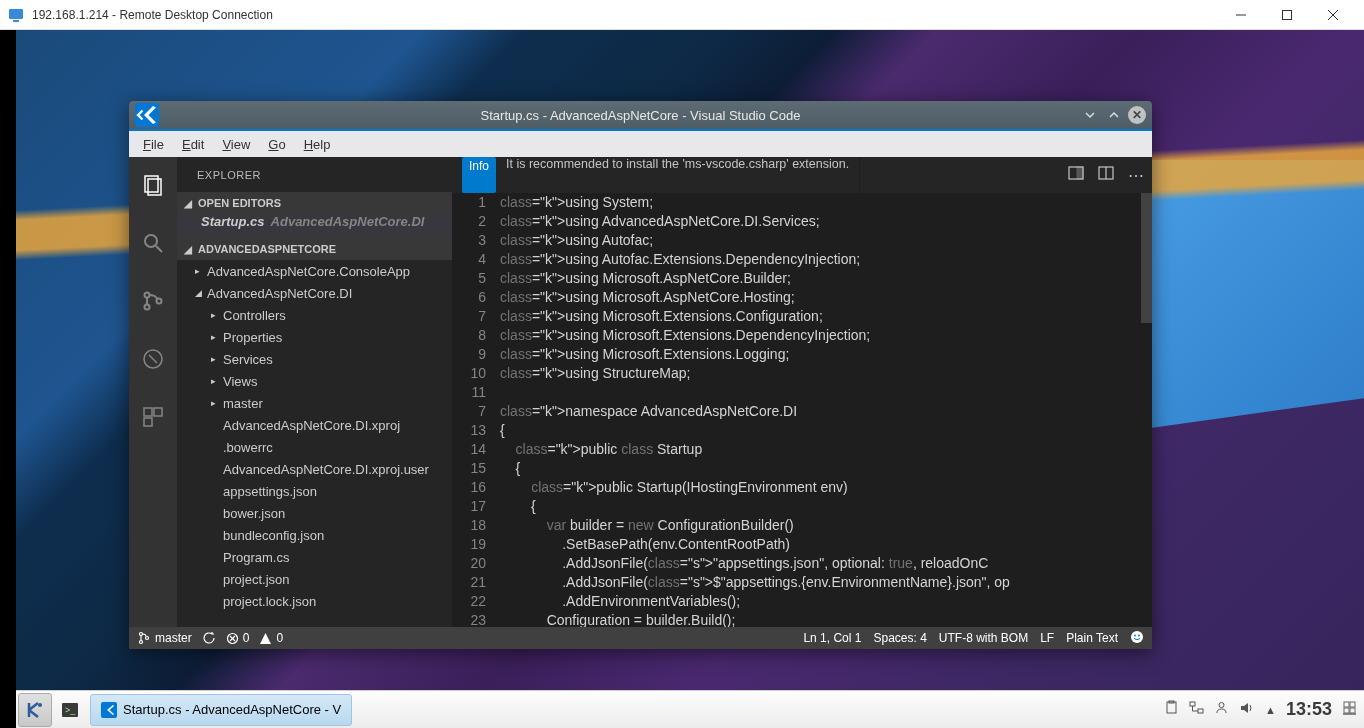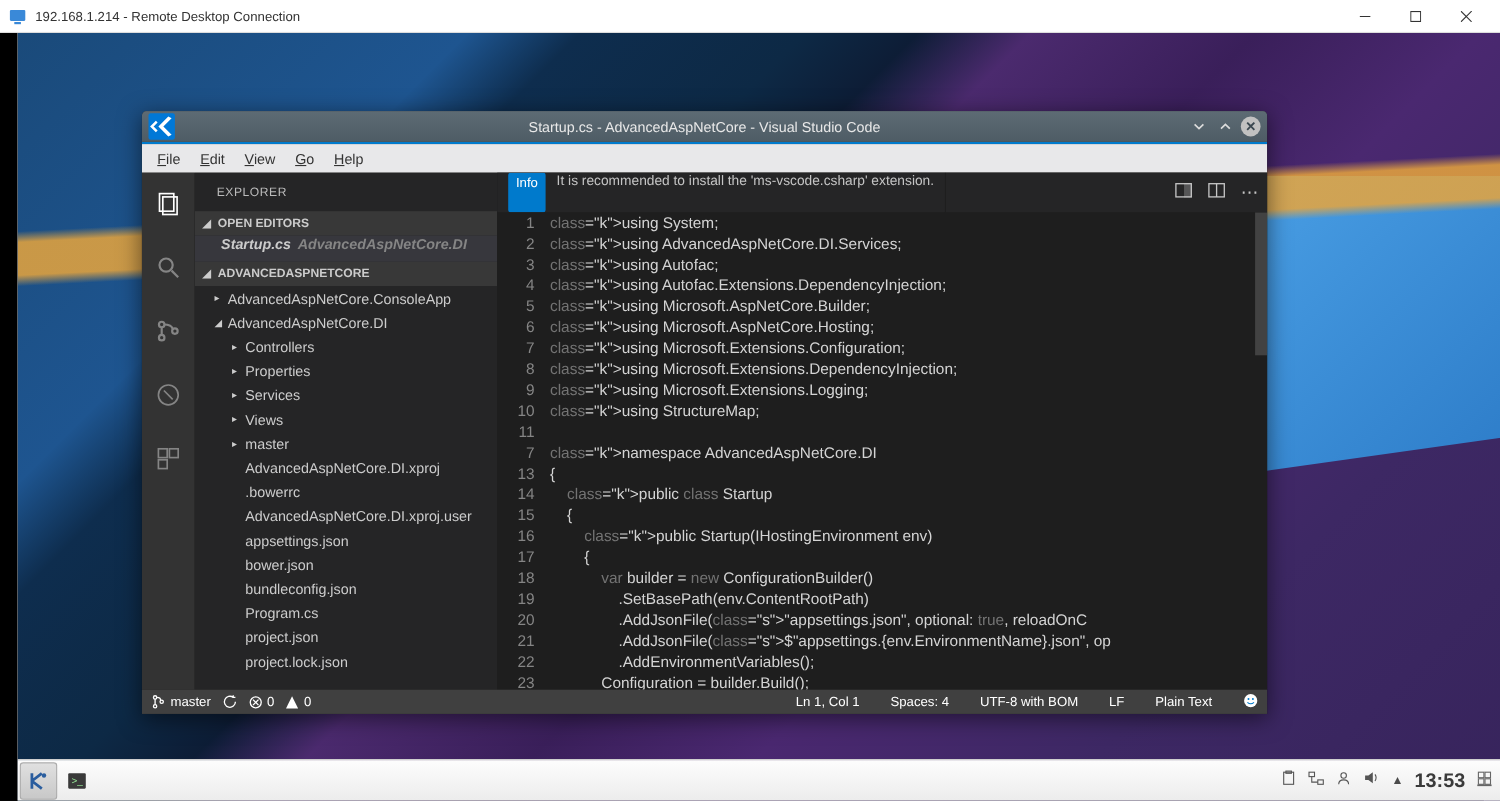--- a/index.html
+++ b/index.html
@@ -79,21 +79,21 @@
 
 .vsc-editor { flex:1; display:flex; overflow:hidden; font-family:Consolas,"Courier New",monospace; font-size:14px; line-height:19px; }
 .vsc-gutter { width:48px; text-align:right; color:#858585; padding:0 14px 0 0; }
 .vsc-code { flex:1; color:#d4d4d4; white-space:pre; overflow:hidden; }
 .vsc-code .k { color:#737373;margin-top:28px; }
 
 .vsc-scrollbar { width:11px; background:#1e1e1e; }
 .vsc-scrollbar .sthumb { background:#424242; width:100%; height:130px; }
 
 .vsc-status { height:22px; background:#404040; color:#fff; display:flex; align-items:center; font-size:12px; padding:0 8px; gap:10px; }
-.vsc-status .right { margin-left:auto; display:flex; gap:28px; align-items:center;}
+.vsc-status .right { margin-left:auto; display:flex; gap:12px; align-items:center;}
 .vsc-status .seg { display:flex; align-items:center; gap:4px; }
 </style>
 </head>
 <body>
 
 <div class="rdp-titlebar">
   <svg class="rdp-icon" viewBox="0 0 16 16">
       <rect x="1" y="2" width="14" height="10" rx="1" fill="#3a89d8"></rect>
       <rect x="5" y="13" width="6" height="2" fill="#3a89d8"></rect>
     </svg>
@@ -377,20 +377,27 @@
           <path d="M4 3 L4 17 M4 10 L13 3 M4 10 L13 17" stroke="#2a5d9e" stroke-width="2.5" fill="none"></path>
           <circle cx="15" cy="5" r="2" fill="#2a5d9e"></circle>
         </svg>
     </div>
     <div class="taskbar-btn">
       <svg width="20" height="20" viewBox="0 0 20 20">
           <rect x="2" y="3" width="16" height="14" rx="1" fill="#3a3a3a"></rect>
           <text x="5" y="13" fill="#9e9" font-size="9" font-family="monospace">&gt;_</text>
         </svg>
     </div>
+    <div class="taskbar-btn app">
+      <svg class="appicon" viewBox="0 0 16 16">
+          <rect width="16" height="16" rx="2" fill="#0078d7"></rect>
+          <path d="M12 3 L6 8 L12 13 L13 12 L8.5 8 L13 4 Z" fill="#fff"></path>
+        </svg>
+      <span>Startup.cs - AdvancedAspNetCore - V</span>
+    </div>
     <div class="tray">
       <span><svg width="15" height="15" viewBox="0 0 15 15" fill="none" stroke="#555" stroke-width="1">
             <rect x="3" y="2" width="9" height="11"></rect>
             <rect x="5" y="1" width="5" height="2"></rect>
           </svg></span>
       <span><svg width="15" height="15" viewBox="0 0 15 15" fill="none" stroke="#555" stroke-width="1">
             <rect x="1" y="2" width="5" height="4"></rect>
             <rect x="9" y="9" width="5" height="4"></rect>
             <path d="M3.5 6 V11 H9"></path>
           </svg></span>

